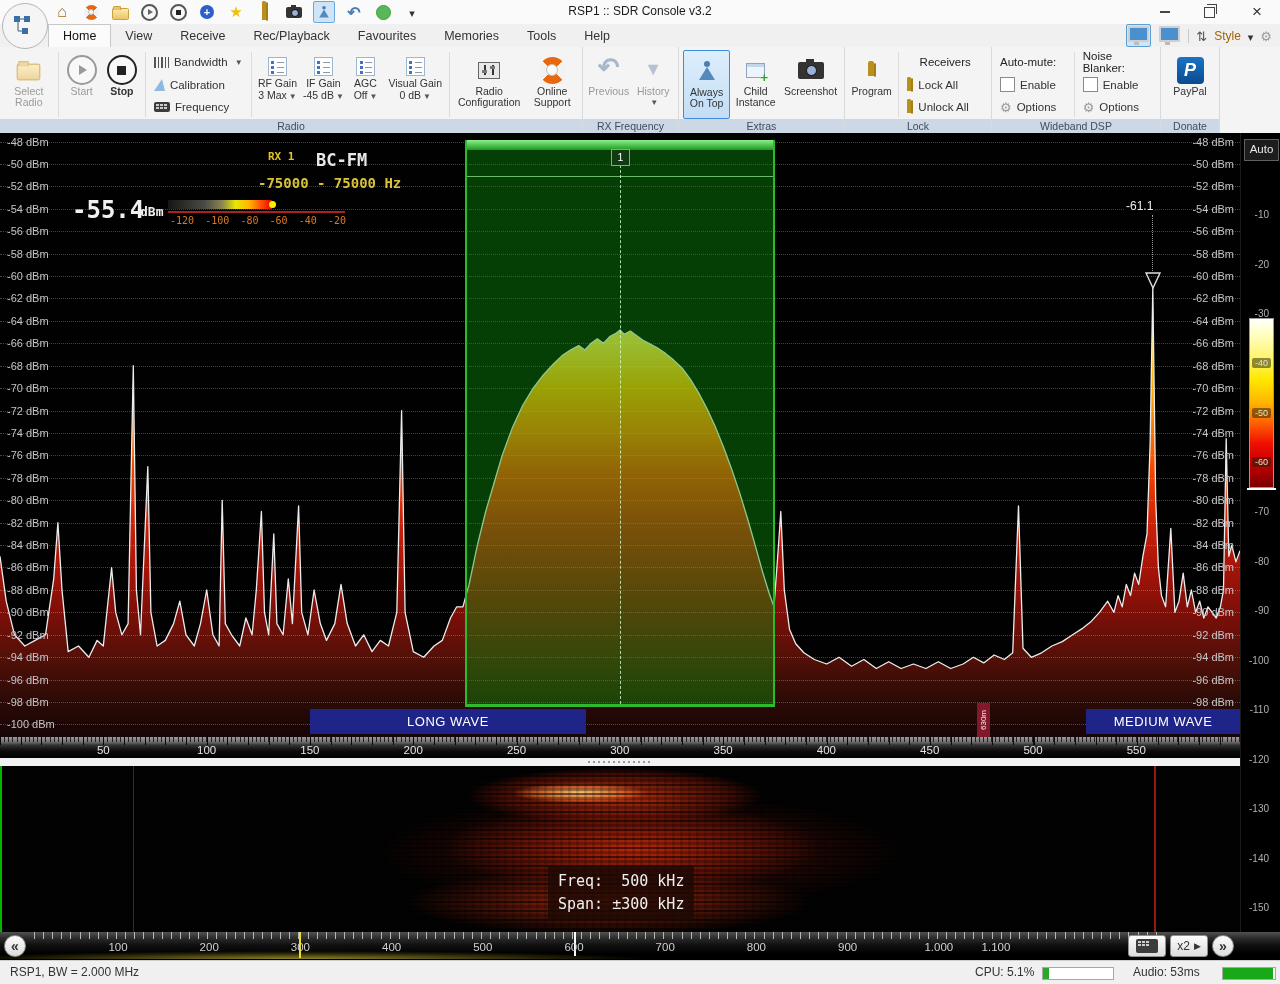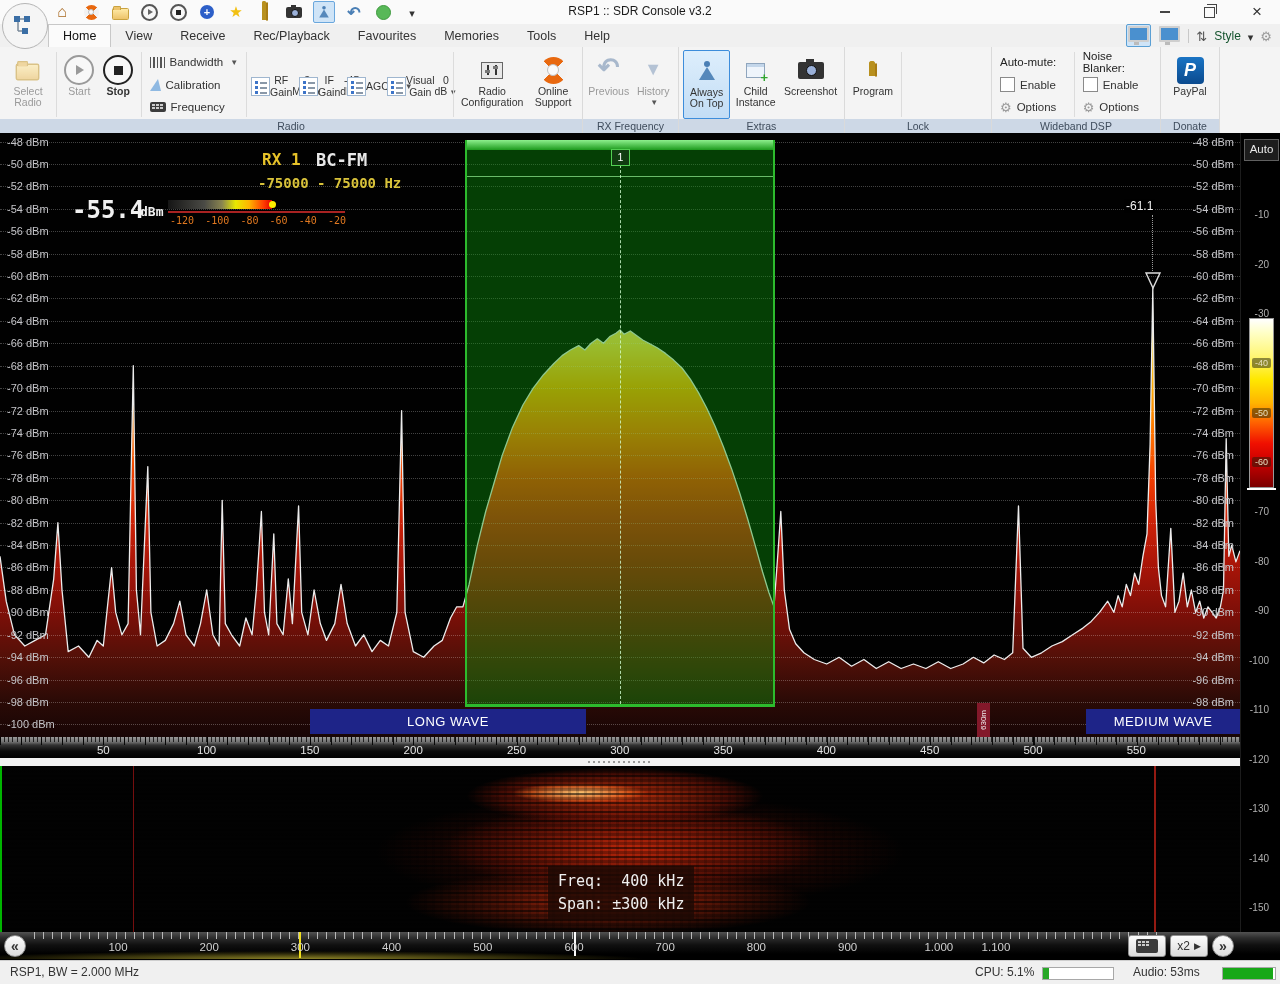--- a/index.html
+++ b/index.html
@@ -31,21 +31,21 @@
   .rgroup{position:relative;height:86px;border-right:1px solid #dadada;display:flex;flex-direction:column;}
   .rbody{flex:1;display:flex;align-items:stretch;padding:3px 4px 0 4px;gap:2px;}
   .rstrip{height:14px;background:#cdd8e6;font-size:10.5px;color:#3f4c5c;text-align:center;line-height:14px;}
   .bigbtn{width:52px;display:flex;flex-direction:column;align-items:center;justify-content:flex-start;padding-top:4px;font-size:10.5px;color:#333;text-align:center;line-height:11px;}
   .bigbtn .ic{height:32px;display:flex;align-items:center;justify-content:center;}
   .bigbtn.dis{color:#9a9a9a;}
   .bigbtn.sel{border:1px solid #3d8ddb;background:linear-gradient(#ddeefc,#c3ddf5);border-radius:2px;}
   .vsep{width:1px;background:#dcdcdc;margin:2px 2px;}
   .mini-col{display:flex;flex-direction:column;justify-content:space-between;padding:4px 4px;}
   .mini{display:flex;align-items:center;gap:5px;font-size:11.5px;color:#333;height:16px;}
-  .gainbtn{width:46px;display:flex;align-items:center;padding-top:4px;font-size:10.5px;color:#333;line-height:11.5px;text-align:center;}
+  .gainbtn{width:46px;display:flex;flex-direction:column;align-items:center;padding-top:4px;font-size:10.5px;color:#333;line-height:11.5px;text-align:center;}
   .gainbtn .ic{height:24px;display:flex;align-items:center;justify-content:center;}
   .caret{font-size:8px;color:#555;margin-left:2px;}
   .hdr{font-size:11.5px;color:#222;}
   .chk{width:13px;height:13px;border:1px solid #8a8a8a;background:#fff;display:inline-block;}
 
   
   .g-home::before{content:"⌂";font-size:16px;color:#a86820;font-weight:bold;}
   .ring{border-radius:50%;background:conic-gradient(#e8680f 0 45deg,#f2f2f2 45deg 135deg,#e8680f 135deg 225deg,#f2f2f2 225deg 315deg,#e8680f 315deg);position:relative;}
   .ring::after{content:"";position:absolute;inset:27%;border-radius:50%;background:#fafafa;border:1px solid #c0c0c0;}
   .ring.sm{width:15px;height:15px;}
@@ -119,21 +119,21 @@
   .sel-center{position:absolute;left:50%;top:10px;bottom:0;border-left:1px dashed rgba(210,255,210,0.8);}
   .sel-badge{position:absolute;left:calc(50% - 9px);top:9px;width:17px;height:15px;background:#113c11;border:1px solid #53d053;color:#fff;font-size:10.5px;text-align:center;line-height:15px;}
   .mark-label{position:absolute;left:1124px;top:66px;background:#000;color:#f0f0f0;font-size:12px;padding:0 2px;}
   .mark-line{position:absolute;left:1152px;top:82px;height:56px;border-left:1px dotted #999;}
   .band{position:absolute;top:576px;height:25px;background:#1e2488;color:#fff;font-size:13px;display:flex;align-items:center;justify-content:center;letter-spacing:0.5px;}
   .tag630{position:absolute;left:977px;top:570px;width:13px;height:34px;background:#83182a;color:#eee;font-size:8px;writing-mode:vertical-rl;transform:rotate(180deg);text-align:center;line-height:13px;}
 
   
   .mono{font-family:"DejaVu Sans Mono",monospace;}
   .freq-big{position:absolute;left:55px;top:12px;font-size:46px;font-weight:bold;color:#f2f2f2;letter-spacing:1px;}
-  .rxlab{position:absolute;left:262px;top:17px;font-size:16px;font-weight:bold;color:#e6c229;}
+  .rxlab{position:absolute;left:268px;top:17px;font-size:11px;font-weight:bold;color:#e6c229;}
   .modelab{position:absolute;left:316px;top:17px;font-size:17px;font-weight:bold;color:#e8e8e8;}
   .filtlab{position:absolute;left:258px;top:42px;font-size:14px;font-weight:bold;color:#d8c23a;}
   .levlab{position:absolute;left:72px;top:63px;font-size:24px;font-weight:bold;color:#f0f0f0;}
   .unitlab{position:absolute;left:140px;top:71px;font-size:13px;font-weight:bold;color:#f0f0f0;}
   .smeter{position:absolute;left:168px;top:67px;width:104px;height:9px;background:linear-gradient(90deg,#151515,#4a4a45 35%,#8a8550 52%,#e8e800 65%,#ffb400 78%,#ff3c00 92%,#e00000);}
   .smeter-dot{position:absolute;left:269px;top:68px;width:7px;height:7px;border-radius:50%;background:#ffee00;}
   .smeter-line{position:absolute;left:168px;top:78px;width:177px;height:2px;background:#a82222;}
   .smeter-ticks{position:absolute;left:170px;top:82px;width:176px;display:flex;justify-content:space-between;font-size:10px;color:#e07820;font-family:"DejaVu Sans Mono",monospace;}
 
   
@@ -277,21 +277,21 @@
     </div>
     <div class="tabctrl">
       <span class="monwrap sel">
           <span class="monic"></span>
         </span>
       <span class="monwrap">
           <span class="monic"></span>
         </span>
       <span style="width:1px;height:14px;background:#c8c8c8;"></span>
       <span class="g-updown"></span>
-      <span style="font-size:12px;color:#14532d;">Style</span>
+      <span style="font-size:12px;color:#a16207;">Style</span>
       <span class="g-caret"></span>
       <span class="g-gear"></span>
     </div>
   </div>
 
   <div class="ribbon">
 
     <div class="rgroup" style="width:582px;">
       <div class="rbody">
         <div class="bigbtn dis">
@@ -424,20 +424,33 @@
 
     <div class="rgroup" style="width:146px;">
       <div class="rbody">
         <div class="bigbtn" style="width:48px;">
           <span class="ic">
               <span class="lock lg"><span class="shk"></span><span class="body"></span></span>
             </span>
           <span>Program</span>
         </div>
         <div class="vsep"></div>
+        <div class="mini-col" style="width:80px;">
+          <div class="mini" style="justify-content:center;">
+            <span class="hdr">Receivers</span>
+          </div>
+          <div class="mini">
+            <span class="lock sm"><span class="shk"></span><span class="body"></span></span>
+            <span>Lock All</span>
+          </div>
+          <div class="mini">
+            <span class="lock sm"><span class="shk"></span><span class="body"></span></span>
+            <span>Unlock All</span>
+          </div>
+        </div>
       </div>
       <div class="rstrip">Lock</div>
     </div>
 
     <div class="rgroup" style="width:168px;">
       <div class="rbody">
         <div class="mini-col" style="width:76px;">
           <div class="mini">
               <span class="hdr">Auto-mute:</span>
             </div>
@@ -638,21 +651,21 @@
     </div>
 
   <div class="splitter">
     <div class="split-handle"></div>
   </div>
 
   <div class="waterfall">
     <div class="wf-green"></div>
     <div class="wf-l1"></div>
     <div class="wf-l2"></div>
-    <div class="wf-info"><span>Freq:  400 kHz</span>
+    <div class="wf-info"><span>Freq:  500 kHz</span>
 <span>Span: ±300 kHz</span></div>
   </div>
 
   <div class="ruler-bottom">
     <div class="yglow"></div>
     <div class="yline"></div>
     <div class="wline"></div>
     <div class="navbtn circ" style="left:4px;">
         <span class="g-rew"></span>
       </div>

